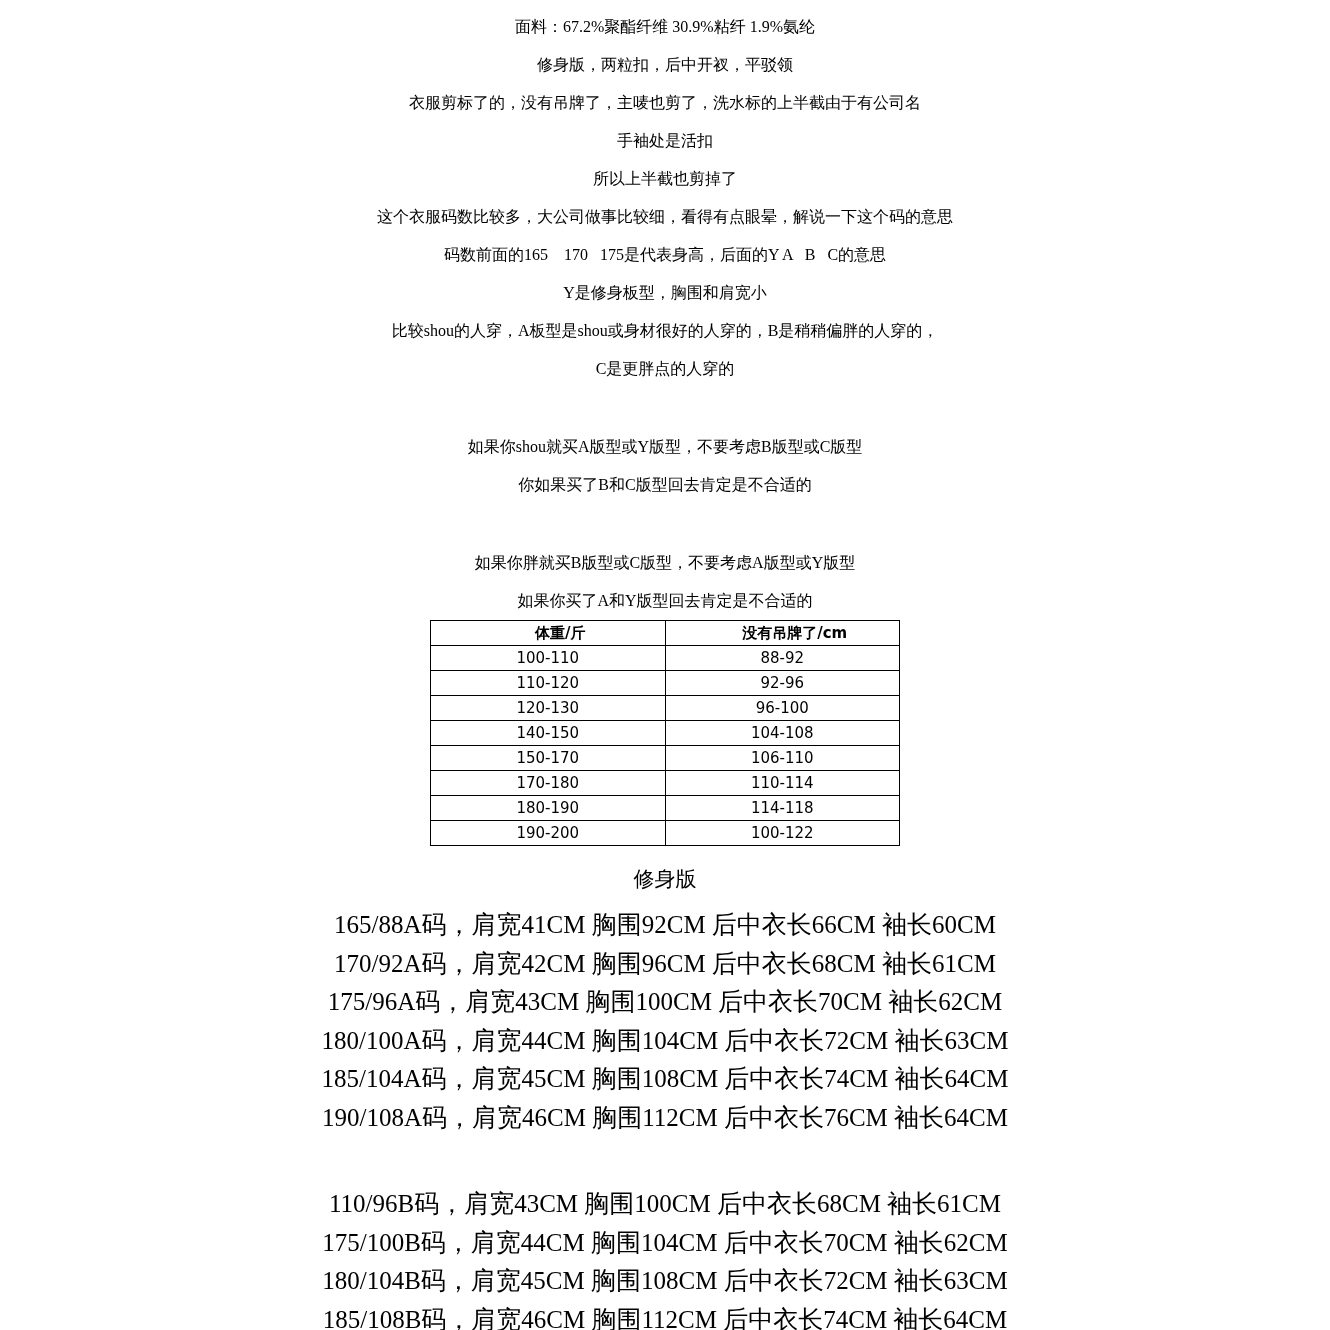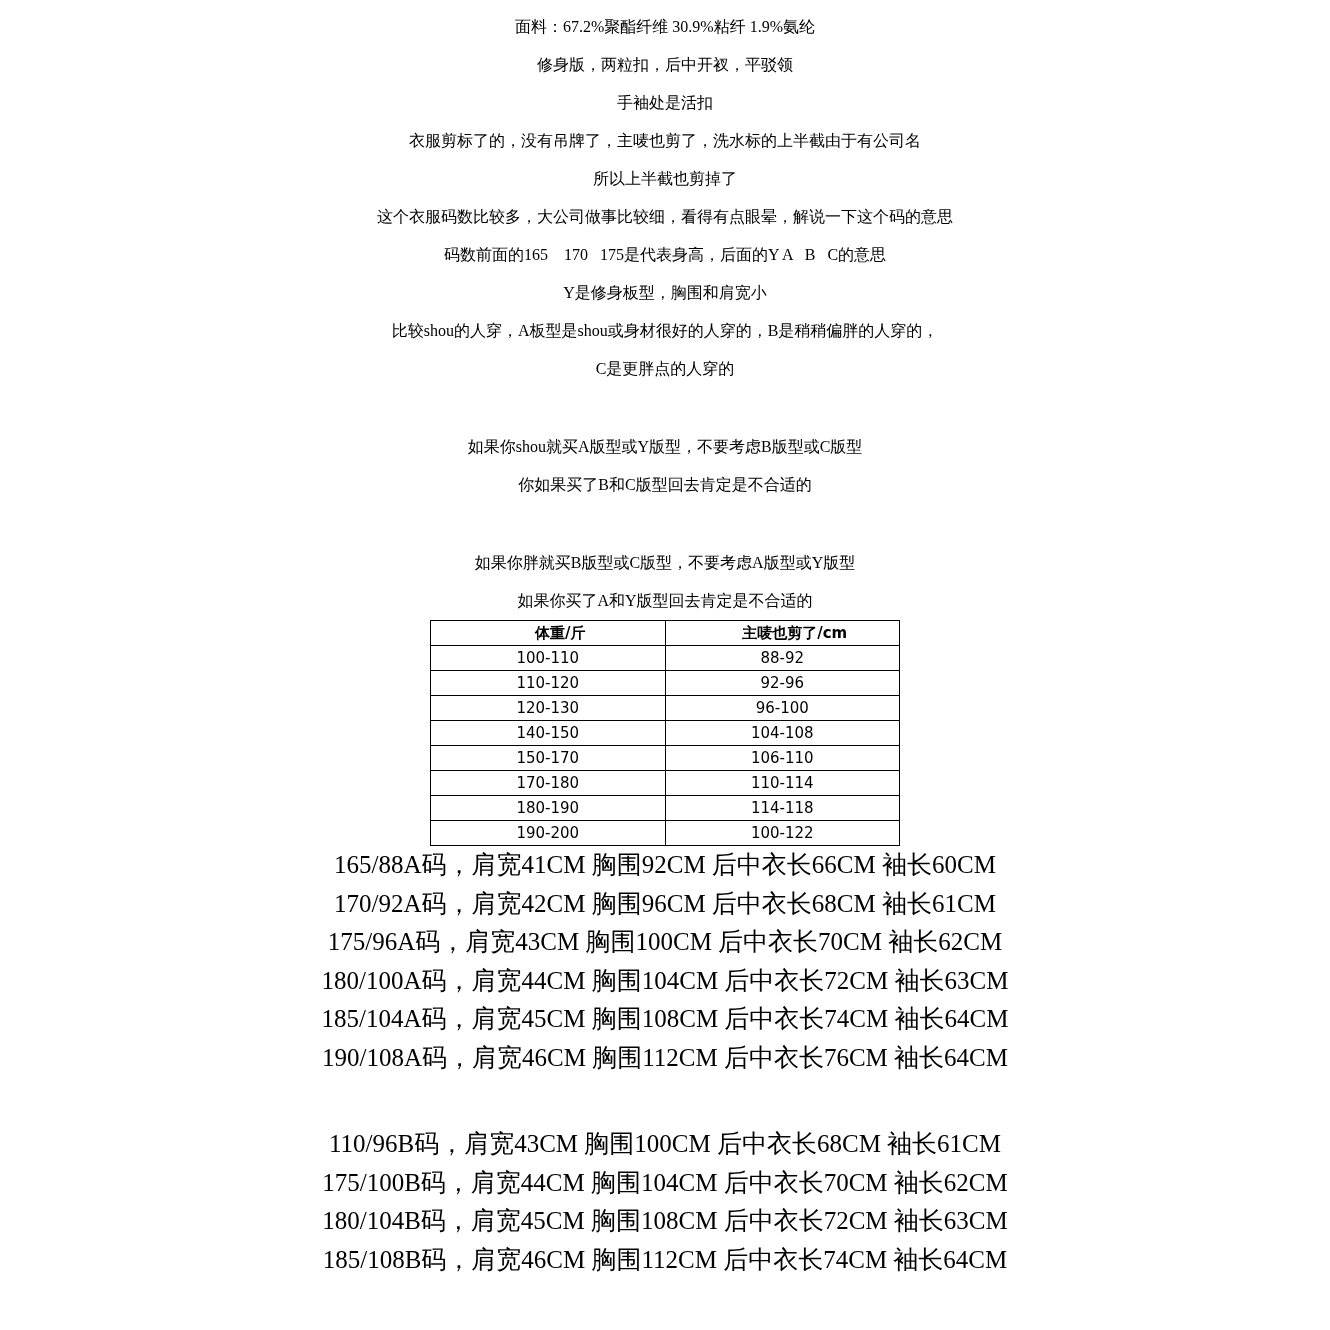--- a/index.html
+++ b/index.html
@@ -54,22 +54,22 @@
   }
 </style>
 </head>
 <body>
 
 <div class="doc">
 
   <div>
     <div class="line">面料：67.2%聚酯纤维 30.9%粘纤 1.9%氨纶</div>
     <div class="line">修身版，两粒扣，后中开衩，平驳领</div>
+    <div class="line">衣服剪标了的，没有吊牌了，主唛也剪了，洗水标的上半截由于有公司名</div>
     <div class="line">手袖处是活扣</div>
-    <div class="line">衣服剪标了的，没有吊牌了，主唛也剪了，洗水标的上半截由于有公司名</div>
     <div class="line">所以上半截也剪掉了</div>
     <div class="line">这个衣服码数比较多，大公司做事比较细，看得有点眼晕，解说一下这个码的意思</div>
     <div class="line">码数前面的165    170   175是代表身高，后面的Y A   B   C的意思</div>
     <div class="line">Y是修身板型，胸围和肩宽小</div>
     <div class="line">比较shou的人穿，A板型是shou或身材很好的人穿的，B是稍稍偏胖的人穿的，</div>
     <div class="line">C是更胖点的人穿的</div>
   </div>
 
   <div class="spacer-40"></div>
 
@@ -82,21 +82,21 @@
 
   <div>
     <div class="line">如果你胖就买B版型或C版型，不要考虑A版型或Y版型</div>
     <div class="line">如果你买了A和Y版型回去肯定是不合适的</div>
   </div>
 
   <table class="size-table">
     <thead>
       <tr>
         <th>体重/斤</th>
-        <th>主唛也剪了/cm</th>
+        <th>没有吊牌了/cm</th>
       </tr>
     </thead>
     <tbody>
       <tr>
         <td>100-110</td>
         <td>88-92</td>
       </tr>
       <tr>
         <td>110-120</td>
         <td>92-96</td>
@@ -121,20 +121,21 @@
         <td>180-190</td>
         <td>114-118</td>
       </tr>
       <tr>
         <td>190-200</td>
         <td>100-122</td>
       </tr>
     </tbody>
   </table>
 
+  <div class="section-title">修身版</div>
 
   <div>
     <div class="size-line">165/88A码，肩宽41CM 胸围92CM 后中衣长66CM 袖长60CM</div>
     <div class="size-line">170/92A码，肩宽42CM 胸围96CM 后中衣长68CM 袖长61CM</div>
     <div class="size-line">175/96A码，肩宽43CM 胸围100CM 后中衣长70CM 袖长62CM</div>
     <div class="size-line">180/100A码，肩宽44CM 胸围104CM 后中衣长72CM 袖长63CM</div>
     <div class="size-line">185/104A码，肩宽45CM 胸围108CM 后中衣长74CM 袖长64CM</div>
     <div class="size-line">190/108A码，肩宽46CM 胸围112CM 后中衣长76CM 袖长64CM</div>
   </div>
 

